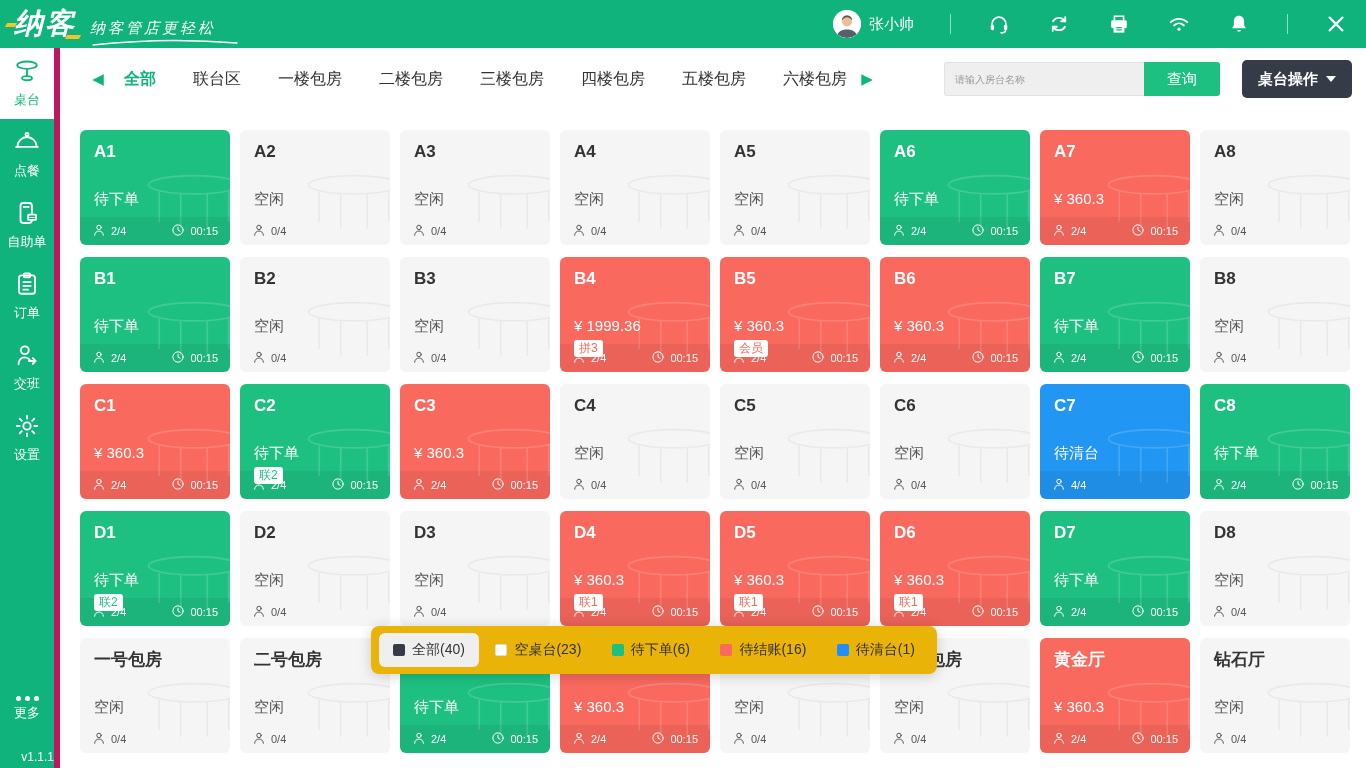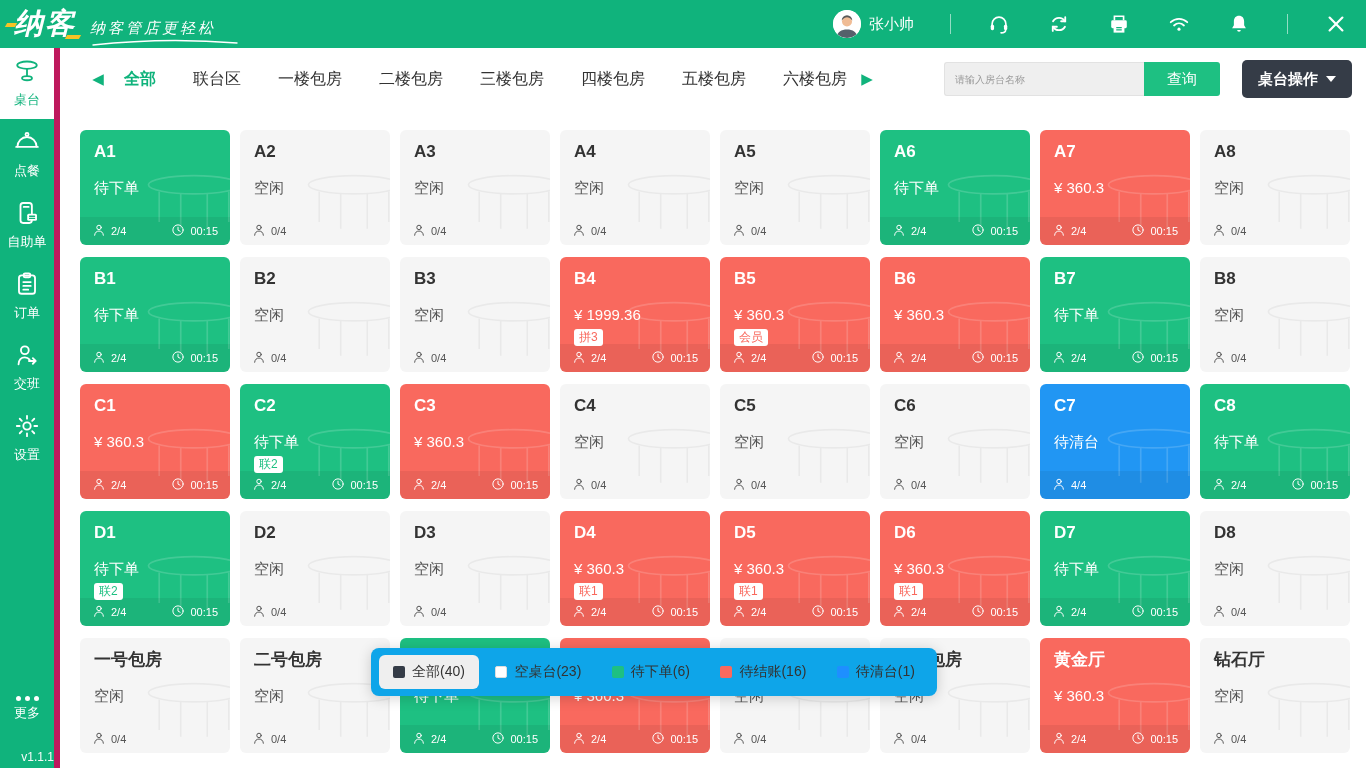--- a/index.html
+++ b/index.html
@@ -75,37 +75,37 @@
   .card{ border-radius:6px; position:relative; overflow:hidden; padding:12px 14px 0;
          cursor:pointer; }
   .card .wm{ position:absolute; right:-14px; top:44px; color:#fff; opacity:.16; }
   .card .wm svg{ width:100px; height:58px; }
   .card.st-idle{ background:var(--idle); color:#333; }
   .card.st-idle .wm{ color:#000; opacity:.045; }
   .card.st-order{ background:var(--card-green); color:#fff; }
   .card.st-bill{ background:var(--card-red); color:#fff; }
   .card.st-clean{ background:var(--card-blue); color:#fff; }
   .card-title{ font-size:17px; font-weight:bold; line-height:20px; }
-  .card-line2{ font-size:15px; margin-top:17px; line-height:18px; }
+  .card-line2{ font-size:15px; margin-top:28px; line-height:18px; }
   .card.st-idle .card-line2{ color:#555; }
   .card-badge{ display:inline-block; margin-top:5px; background:#fff; font-size:12px;
                line-height:17px; padding:0 5px; border-radius:3px; position:relative; z-index:1; }
   .card.st-order .card-badge{ color:var(--card-green); }
   .card.st-bill  .card-badge{ color:var(--card-red); }
   .card-footer{ position:absolute; left:0; right:0; bottom:0; height:28px; display:flex;
                 align-items:center; padding:0 12px; font-size:11px; }
   .card.st-order .card-footer, .card.st-bill .card-footer, .card.st-clean .card-footer{
                 background:rgba(0,0,0,.06); }
   .card.st-idle .card-footer{ color:#555; }
   .meta{ display:flex; align-items:center; gap:5px; }
   .meta svg{ width:14px; height:14px; }
   .meta.time{ margin-left:auto; }
 
   
-  .legend{ position:absolute; left:311px; top:600px; width:566px; height:48px; background:#0ea5e9;
+  .legend{ position:absolute; left:311px; top:578px; width:566px; height:48px; background:#eab308;
            border-radius:8px; box-shadow:0 2px 14px rgba(0,0,0,.18); display:flex;
            align-items:center; padding:12px 8px; justify-content:space-between; z-index:5; }
   .legend-item{ display:flex; align-items:center; gap:7px; font-size:14px; color:#333;
                 padding:8px 14px; border-radius:6px; cursor:pointer; white-space:nowrap; }
   .legend-item.selected{ background:#EFEFEF; }
   .swatch{ width:12px; height:12px; border-radius:2px; }
   .swatch.dark{ background:var(--dark); }
   .swatch.empty{ background:#fff; border:1px solid #DDD; }
   .swatch.green{ background:var(--card-green); }
   .swatch.red{ background:var(--card-red); }

